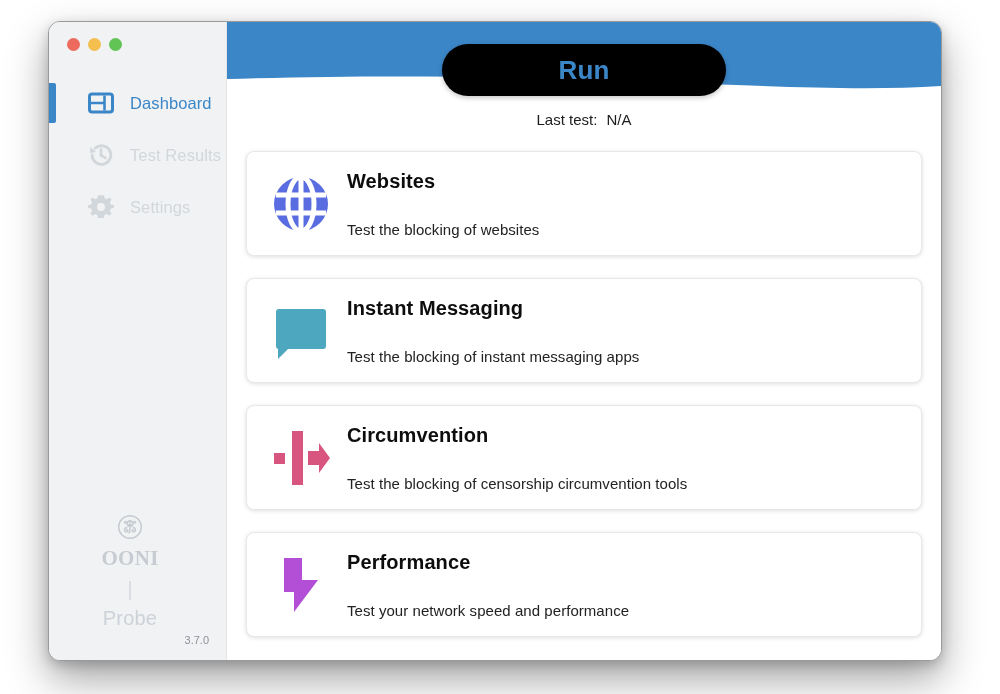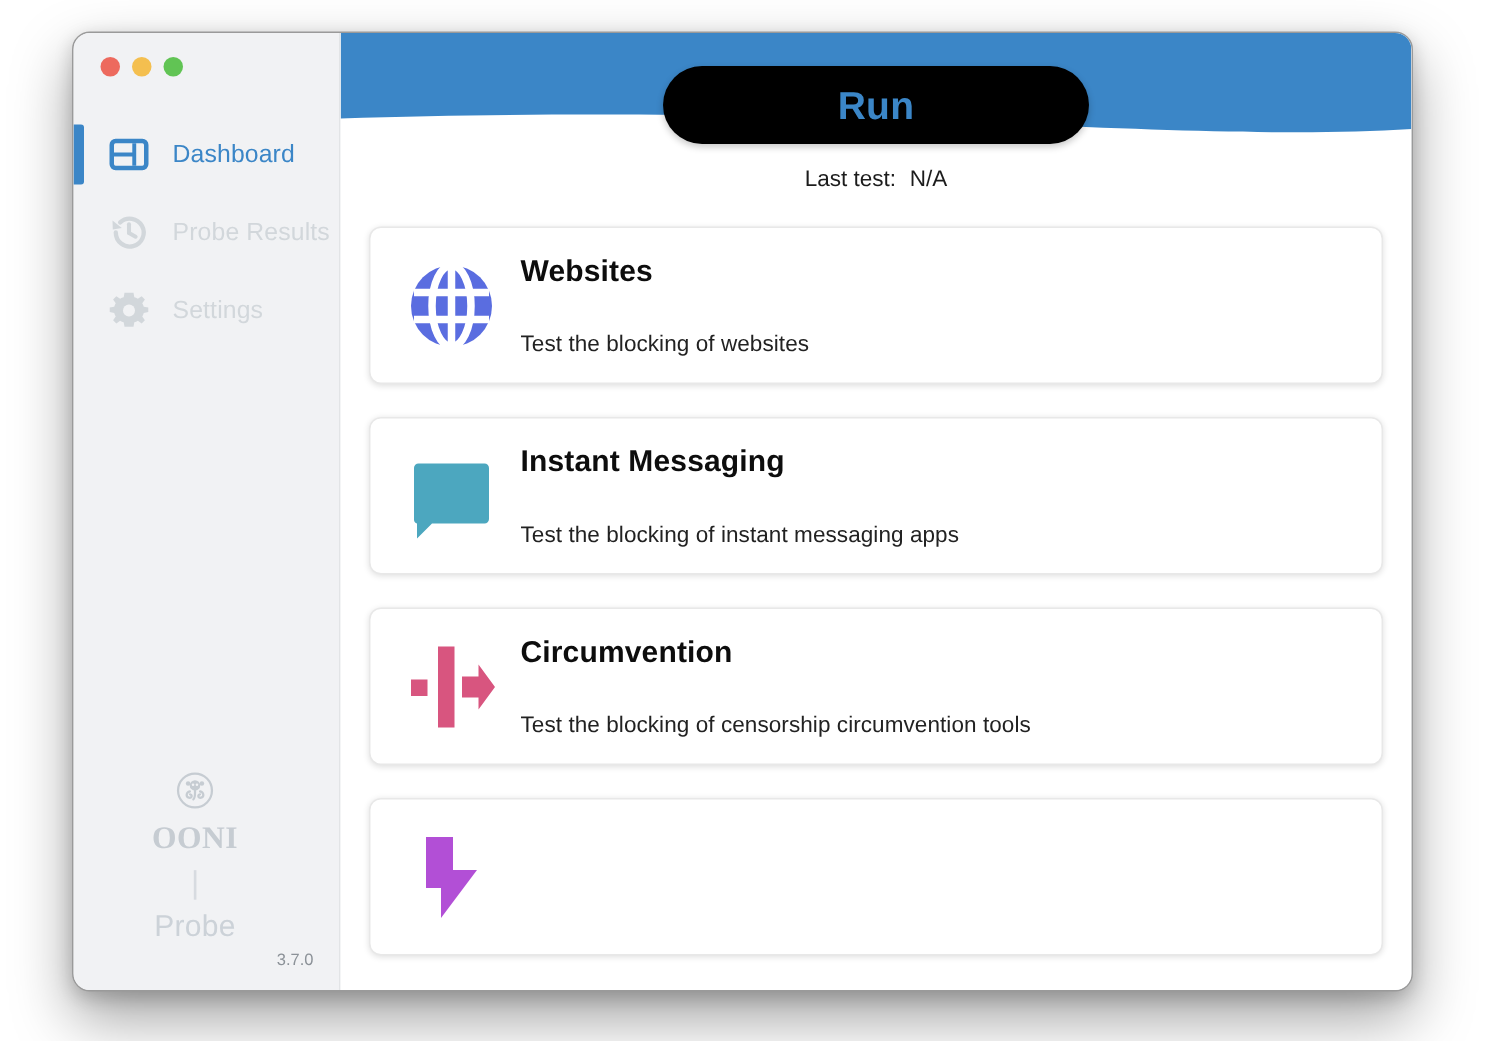--- a/index.html
+++ b/index.html
@@ -57,21 +57,21 @@
   .tl-yellow { background: #f4bf4f; }
   .tl-green  { background: #61c454; }
 
   .nav { margin-top: 26px; position: relative; }
 
   .nav-item {
     display: flex;
     align-items: center;
     gap: 14px;
     height: 52px;
-    padding-left: 22px;
+    padding-left: 37px;
     position: relative;
   }
   .nav-item .nav-label {
     font-size: 16.5px;
     letter-spacing: .1px;
   }
   .nav-item.active .nav-label { color: #3b86c7; }
   .nav-item.inactive .nav-label { color: #d2d7db; }
 
   .active-bar {
@@ -246,21 +246,21 @@
 
         <div class="nav-item inactive">
           <span class="nav-icon">
             <svg viewBox="0 0 30 30" width="30" height="30">
               <path d="M6.2 15a9.3 9.3 0 1 0 2.9 -6.7" fill="none" stroke="#d2d7db" stroke-width="2.9" stroke-linecap="round"></path>
               <path d="M4.0 7.0 L4.2 13.0 L10.2 12.0 Z" fill="#d2d7db"></path>
               <line x1="15" y1="9.5" x2="15" y2="15.3" stroke="#d2d7db" stroke-width="2.7" stroke-linecap="round"></line>
               <line x1="15" y1="15.3" x2="19.4" y2="17.8" stroke="#d2d7db" stroke-width="2.7" stroke-linecap="round"></line>
             </svg>
           </span>
-          <span class="nav-label">Probe Results</span>
+          <span class="nav-label">Test Results</span>
         </div>
 
         <div class="nav-item inactive">
           <span class="nav-icon">
             <svg viewBox="0 0 30 30" width="30" height="30">
               <path fill="#d2d7db" d="M15 3.2 l3.0 0 0.55 3.0 a8.9 8.9 0 0 1 2.35 1.0 l2.55 -1.75 2.15 2.15 -1.75 2.55
                        a8.9 8.9 0 0 1 1.0 2.35 l3.0 0.55 0 3.0 -3.0 0.55 a8.9 8.9 0 0 1 -1.0 2.35 l1.75 2.55
                        -2.15 2.15 -2.55 -1.75 a8.9 8.9 0 0 1 -2.35 1.0 l-0.55 3.0 -3.0 0 -3.0 0 -0.55 -3.0
                        a8.9 8.9 0 0 1 -2.35 -1.0 l-2.55 1.75 -2.15 -2.15 1.75 -2.55 a8.9 8.9 0 0 1 -1.0 -2.35
                        l-3.0 -0.55 0 -3.0 3.0 -0.55 a8.9 8.9 0 0 1 1.0 -2.35 l-1.75 -2.55 2.15 -2.15 2.55 1.75
@@ -358,18 +358,22 @@
             <div class="card-desc">Test the blocking of censorship circumvention tools</div>
           </div>
         </div>
 
         <div class="card">
           <div class="card-icon">
             <svg viewBox="0 0 58 58" width="58" height="58">
               <path fill="#b24fd6" d="M30 2 H12 V36 H22 V56 L46 24 H30 Z"></path>
             </svg>
           </div>
+          <div class="card-text">
+            <div class="card-title">Performance</div>
+            <div class="card-desc">Test your network speed and performance</div>
+          </div>
         </div>
 
       </div>
     </div>
   </div>
 </div>
 
 </body></html>

